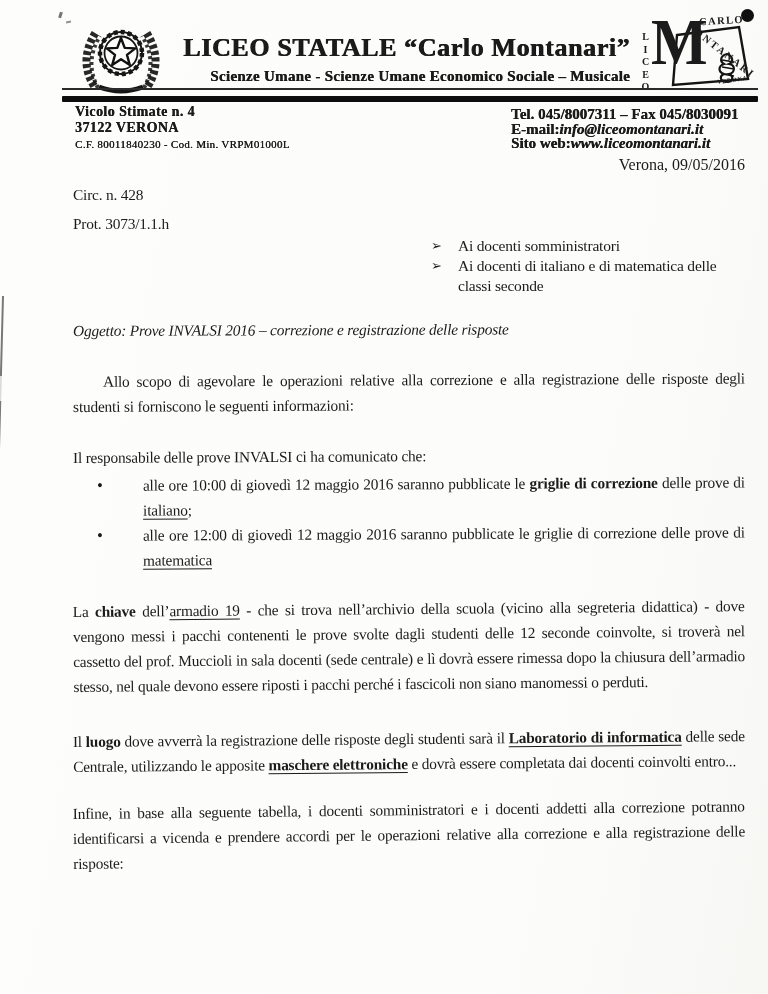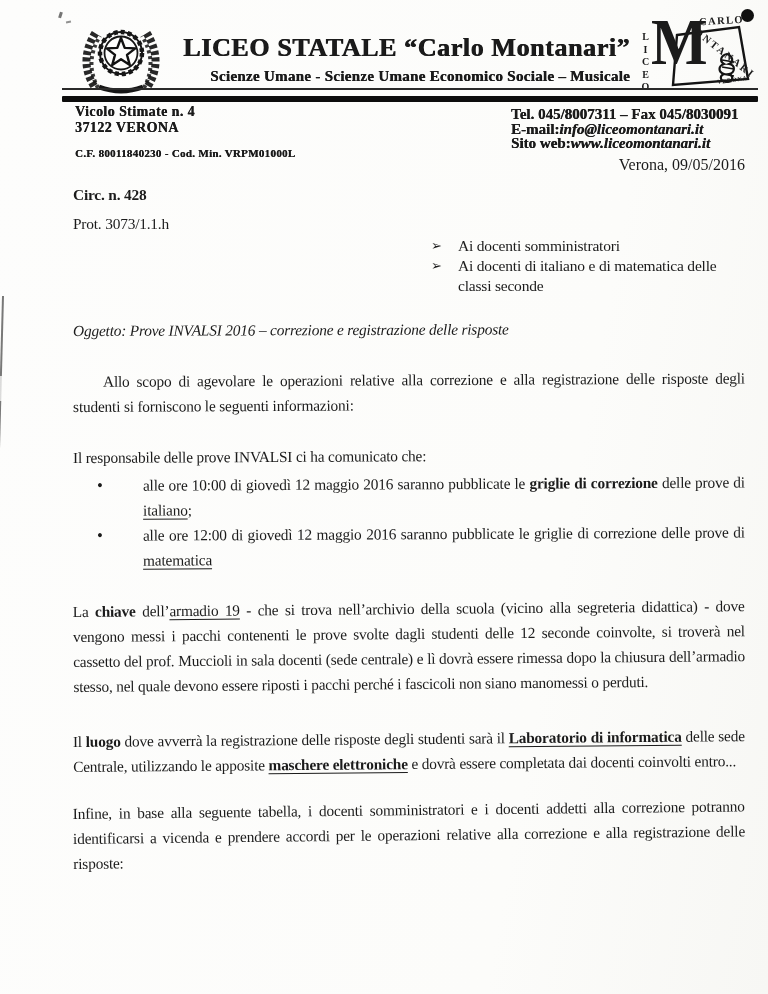--- a/index.html
+++ b/index.html
@@ -51,31 +51,31 @@
     position:absolute;left:69px;top:24px;
     font-size:10.5px;font-weight:bold;letter-spacing:2.2px;
     transform:rotate(38deg);transform-origin:0 0;white-space:nowrap;
   }
   .logo-verona{position:absolute;left:87px;top:75px;font-size:6px;font-weight:bold;letter-spacing:.8px;transform:rotate(-8deg);}
   .rule-thin{position:absolute;left:62px;top:88px;width:696px;height:1.6px;background:#2a2a2a;}
   .rule-thick{position:absolute;left:62px;top:96px;width:696px;height:5.5px;background:#0d0d0d;border-radius:1px;}
   
   .addr-left{position:absolute;left:75px;top:104px;line-height:16px;}
   .addr-line-lg{font-size:14px;font-weight:bold;letter-spacing:.4px;text-shadow:.3px 0 0 #111;}
-  .addr-line-sm{font-size:11px;font-weight:bold;letter-spacing:.3px;margin-top:9px;text-shadow:.3px 0 0 #111;}
+  .addr-line-sm{font-size:11px;font-weight:normal;letter-spacing:.3px;margin-top:0;text-shadow:.3px 0 0 #111;}
   .addr-right{position:absolute;left:511px;top:107px;line-height:14.5px;font-size:15px;font-weight:bold;text-shadow:.3px 0 0 #111;}
   .addr-right .lbl{display:inline-block;}
   .addr-right .val{display:inline-block;margin-left:0;font-style:italic;}
   
   .body-col{
     position:absolute;left:73px;top:152px;width:672px;
     font-size:15.4px;line-height:25px;letter-spacing:-.2px;
   }
   .date-line{text-align:right;font-size:16px;letter-spacing:0;}
-  .circ-line{margin-top:5px;font-weight:bold;}
+  .circ-line{margin-top:5px;}
   .prot-line{margin-top:4px;}
   .recipients{margin:0 0 0 358px;padding:0;list-style:none;width:308px;font-size:15.5px;line-height:20px;}
   .recipients li{position:relative;padding-left:27px;}
   .recipients .marker{position:absolute;left:0;top:0;font-size:13px;}
   .subject-line{margin-top:22px;font-style:italic;transform:rotate(-.2deg);transform-origin:left center;}
   .para{margin:0;text-align:justify;}
   .para.indent{text-indent:30px;}
   .mt-block{margin-top:26px;}
   .bullets{margin:3px 0 0 0;padding:0;list-style:none;}
   .bullets li{position:relative;padding-left:70px;text-align:justify;}

